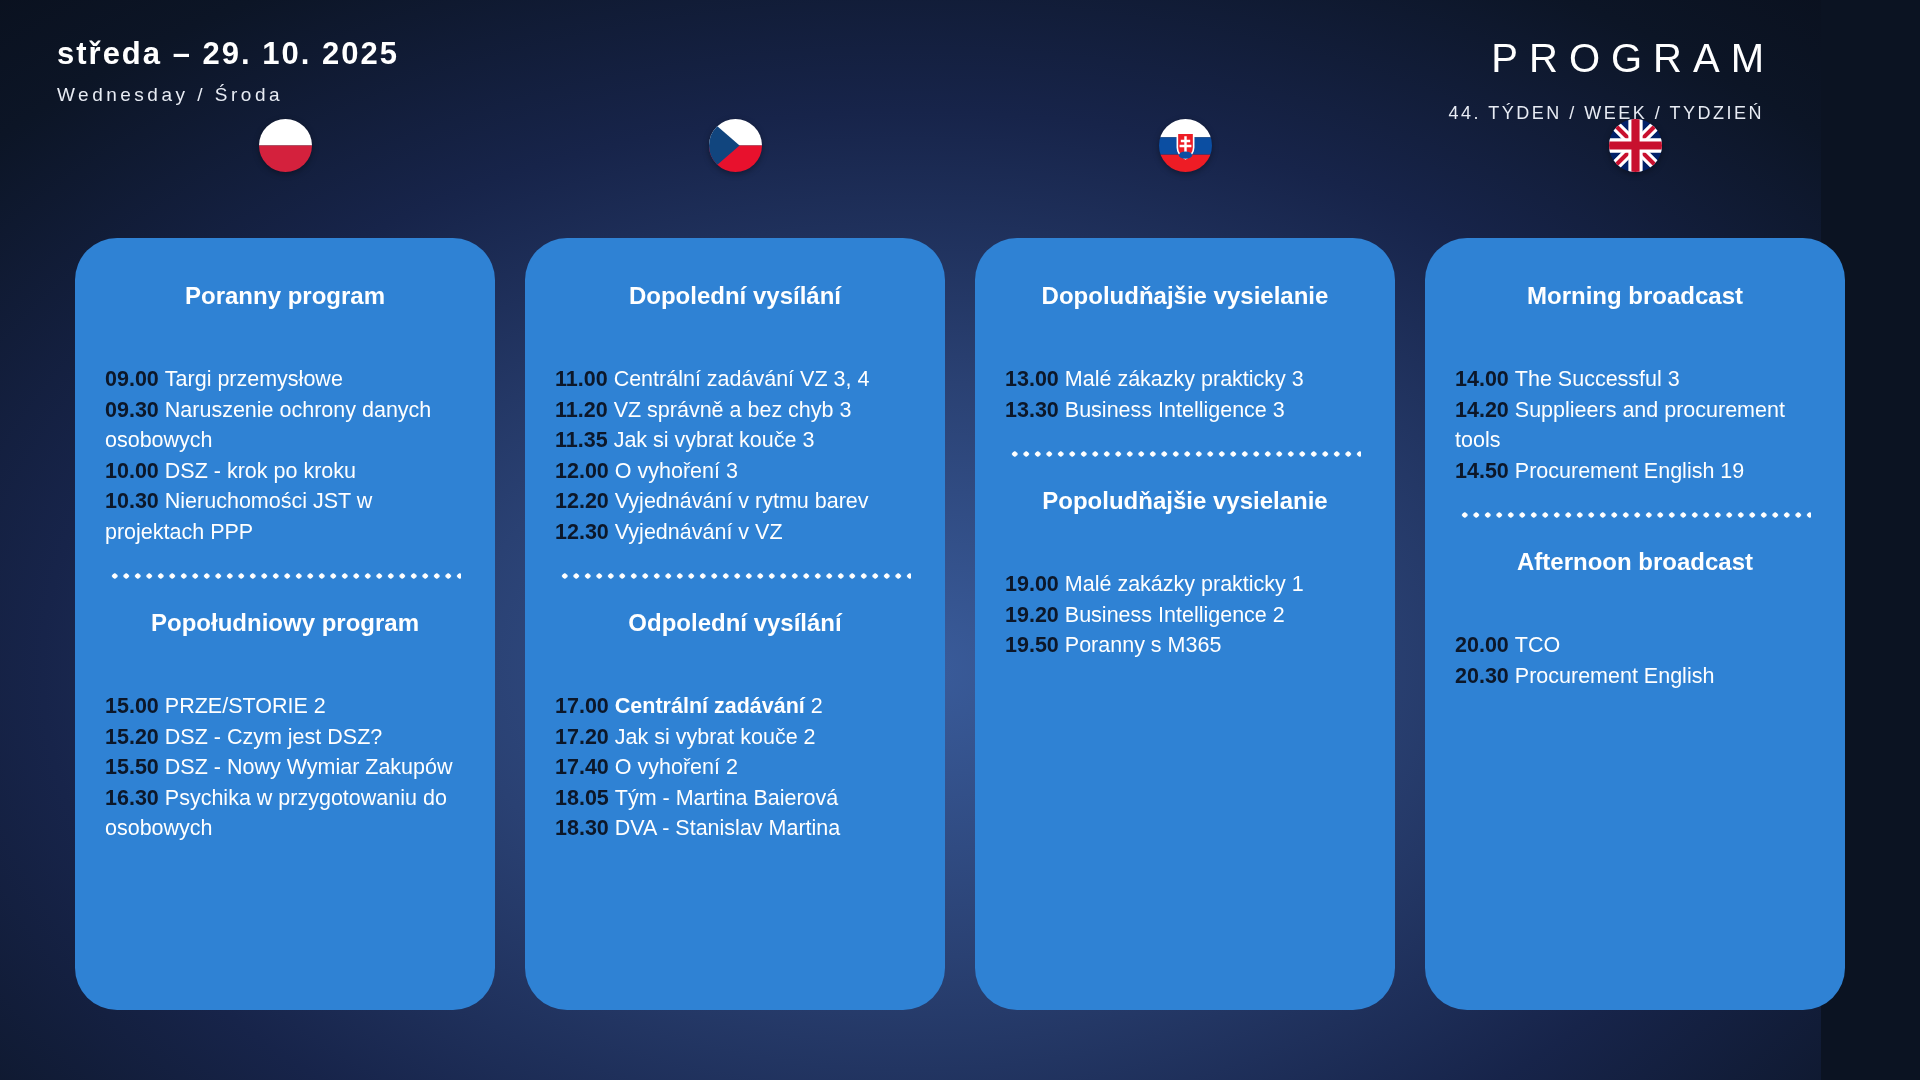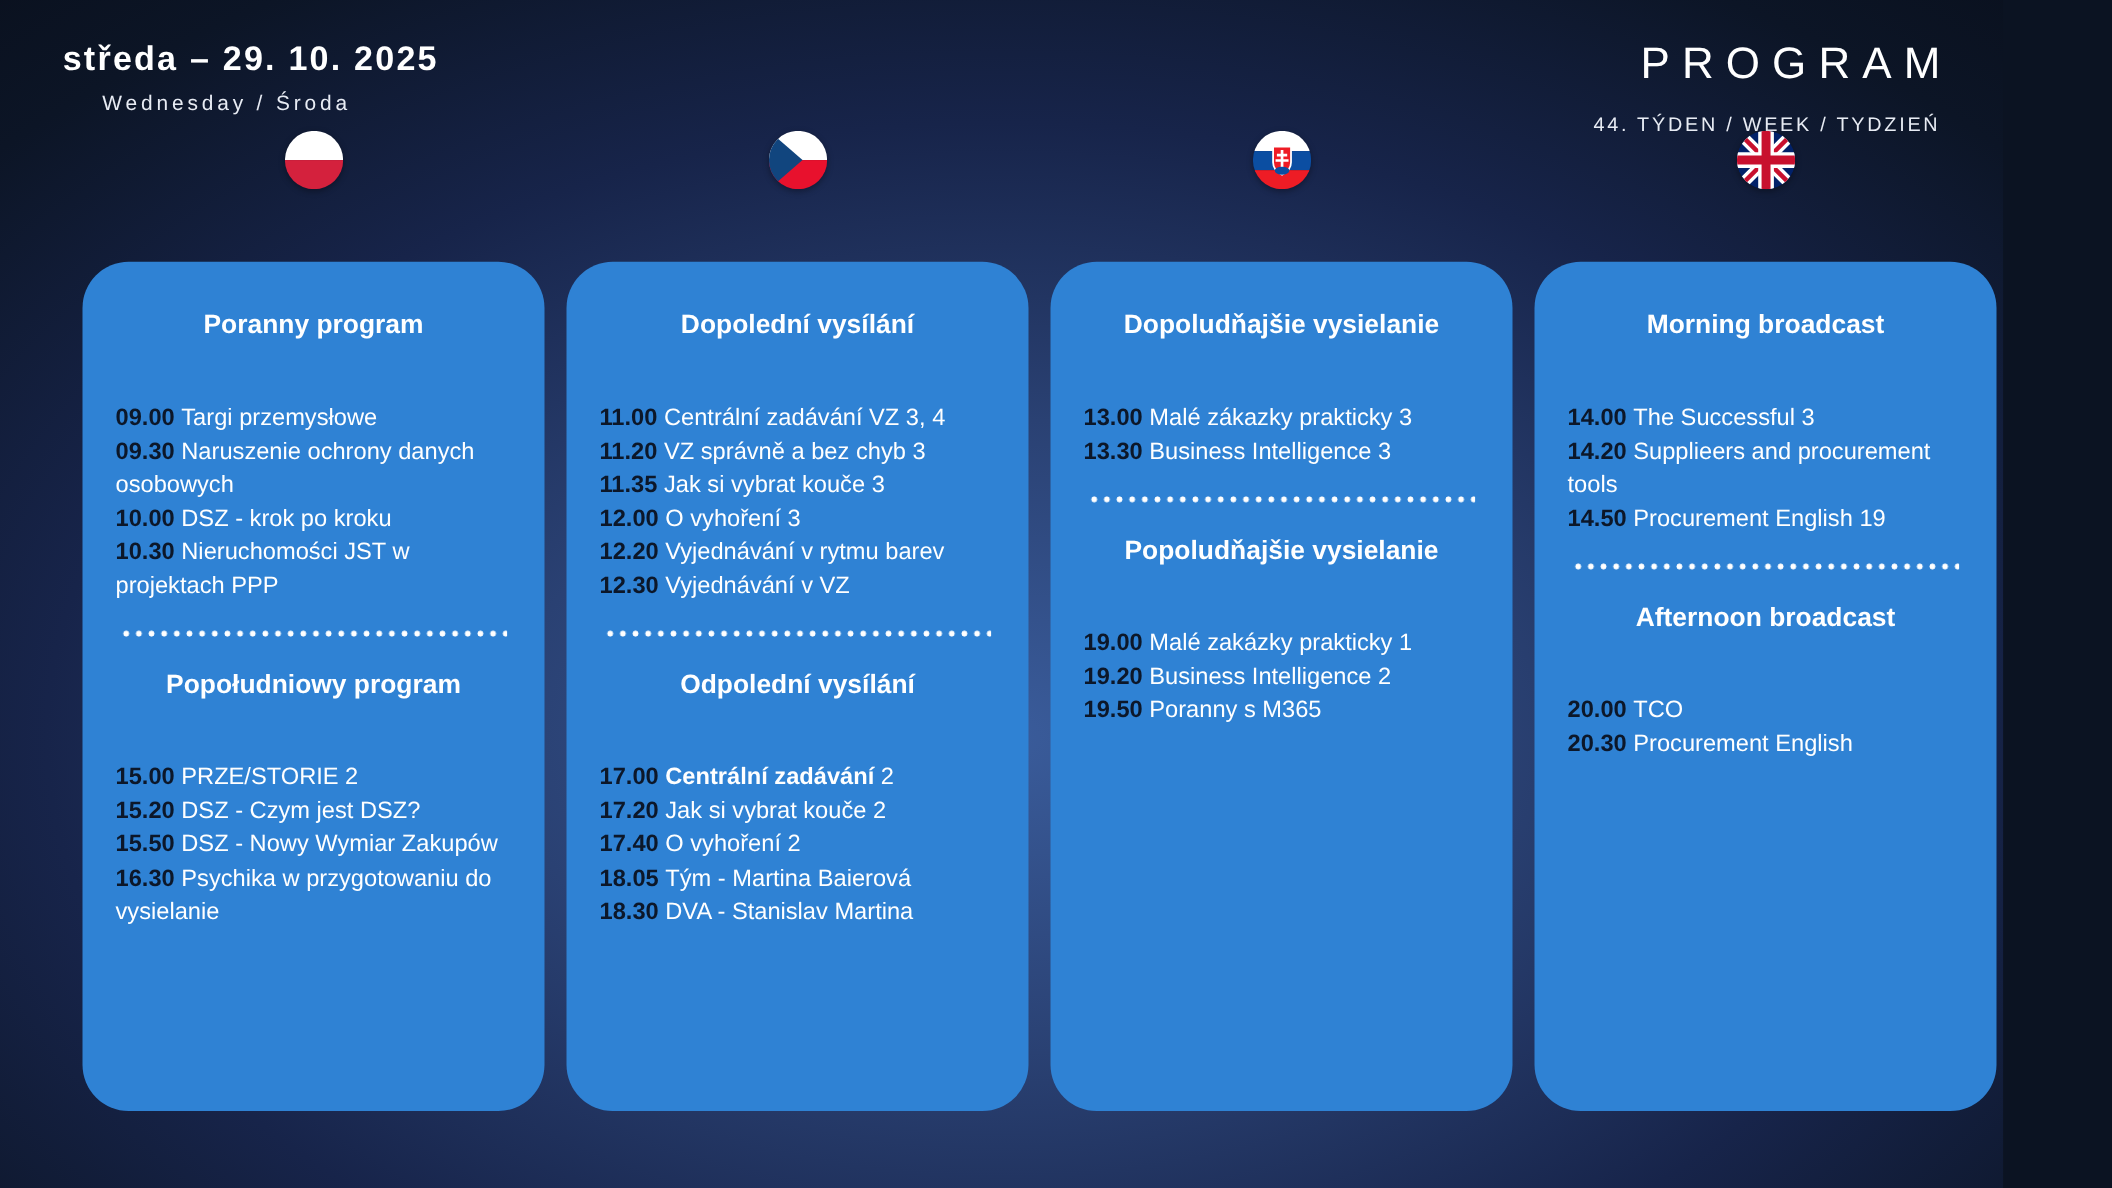--- a/index.html
+++ b/index.html
@@ -15,33 +15,33 @@
   }
   
   .topbar{
     position:absolute;top:36px;left:57px;right:57px;
     display:flex;justify-content:space-between;align-items:flex-start;
   }
   .date-block .date-title{
     color:#ffffff;font-size:31px;font-weight:700;letter-spacing:2px;
   }
   .date-block .date-subtitle{
-    color:#e8ecf4;font-size:19px;font-weight:400;letter-spacing:3.5px;margin-top:12px;margin-left:36px;
+    color:#e8ecf4;font-size:19px;font-weight:400;letter-spacing:3.5px;margin-top:12px;
   }
   .program-block{text-align:right;}
   .program-block .program-title{
     color:#ffffff;font-size:40px;font-weight:400;letter-spacing:11px;margin-right:-11px;
   }
   .program-block .program-subtitle{
     color:#e8ecf4;font-size:18px;font-weight:400;letter-spacing:2.5px;margin-top:22px;
   }
   
   .columns{
     position:absolute;top:118px;left:75px;
-    display:grid;grid-template-columns:repeat(4,420px);column-gap:20px;
+    display:grid;grid-template-columns:repeat(4,420px);column-gap:30px;
   }
   .column{display:flex;flex-direction:column;align-items:center;}
   .flag-wrap{height:54px;display:flex;align-items:center;justify-content:center;margin-bottom:66px;}
   .flag-wrap svg{width:53px;height:53px;display:block;filter:drop-shadow(0 2px 3px rgba(0,0,0,.35));}
   .card{
     width:420px;height:772px;box-sizing:border-box;
     background:#2f82d4;border-radius:42px;
     padding:44px 30px 30px 30px;
     color:#ffffff;
   }
@@ -98,21 +98,21 @@
             <div class="entry"><span class="time">10.00</span><span class="title">DSZ - krok po kroku</span></div>
             <div class="entry"><span class="time">10.30</span><span class="title">Nieruchomości JST w projektach PPP</span></div>
           </div>
           <div class="divider"></div>
           <div class="section-title">Popołudniowy program</div>
           <div class="spacer-after-title"></div>
           <div class="entries">
             <div class="entry"><span class="time">15.00</span><span class="title">PRZE/STORIE 2</span></div>
             <div class="entry"><span class="time">15.20</span><span class="title">DSZ - Czym jest DSZ?</span></div>
             <div class="entry"><span class="time">15.50</span><span class="title">DSZ - Nowy Wymiar Zakupów</span></div>
-            <div class="entry"><span class="time">16.30</span><span class="title">Psychika w przygotowaniu do vysielanie</span></div>
+            <div class="entry"><span class="time">16.30</span><span class="title">Psychika w przygotowaniu do osobowych</span></div>
           </div>
         </div>
       </div>
       <div class="column">
         <div class="flag-wrap">
           <svg viewBox="0 0 52 52">
     <clipPath id="cp1CZ">
               <circle cx="26" cy="26" r="26"></circle>
             </clipPath>
     <g clip-path="url(#cp1CZ)">

